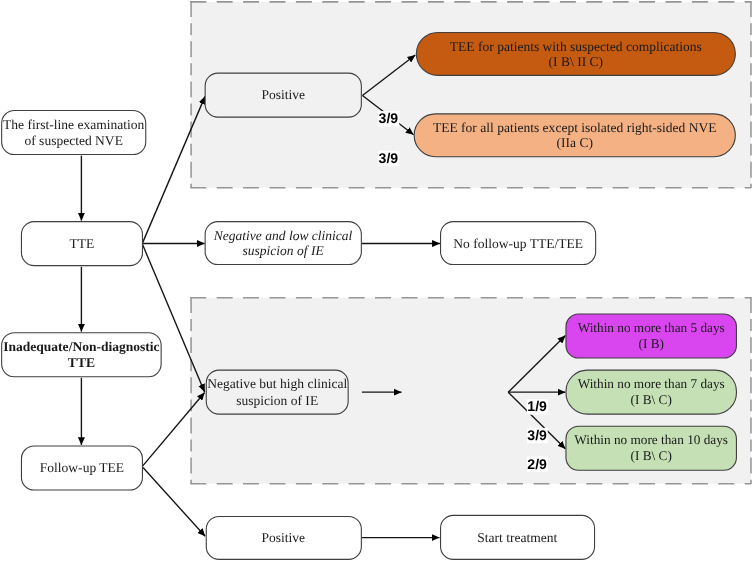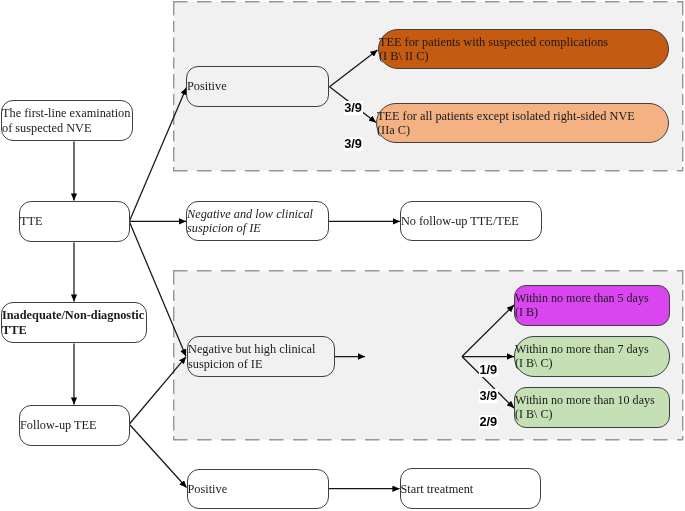--- a/index.html
+++ b/index.html
@@ -4,21 +4,21 @@
 <title>Echocardiography algorithm flowchart</title>
 <style>
   html,body{margin:0;padding:0;background:#ffffff;}
   body{width:685px;height:511px;overflow:hidden;
        font-family:"Liberation Serif","DejaVu Serif",serif;
        -webkit-font-smoothing:antialiased;}
   #stage{position:relative;width:685px;height:511px;background:#fff;}
   svg#panels{position:absolute;left:0;top:0;width:685px;height:511px;}
   svg#edges{position:absolute;left:0;top:0;width:685px;height:511px;pointer-events:none;}
   .node{position:absolute;box-sizing:border-box;display:flex;align-items:center;
-        justify-content:center;text-align:left;color:#1A1A1A;
+        justify-content:center;text-align:center;color:#1A1A1A;
         border:1.3px solid #3F3F3F;background:#ffffff;}
   .node .txt{line-height:1.16;display:block;width:100%;}
   .elabel{position:absolute;background:#ffffff;color:#000;
           font-family:"Liberation Sans","DejaVu Sans",sans-serif;
           font-weight:bold;font-size:12.8px;line-height:14px;
           padding:0 0.6px;white-space:nowrap;margin-top:40px;}
 </style>
 </head>
 <body>
 
@@ -101,21 +101,21 @@
     <span class="txt">
       <span>Negative and low clinical</span><br>
       <span>suspicion of IE</span>
     </span>
   </div>
 
   <div class="node" style="left: 399.9px; top: 200.5px; width: 142.3px; height: 40.7px; border-radius: 12px; font-size: 12.3px; background-color: rgb(255, 255, 255);">
     <span class="txt"><span>No follow-up TTE/TEE</span></span>
   </div>
 
-  <div class="node" style="left: 187px; top: 336px; width: 148px; height: 41px; border-radius: 12px; font-size: 12.3px; background-color: rgb(241, 241, 241);">
+  <div class="node" style="left: 187px; top: 336px; width: 130px; height: 41px; border-radius: 12px; font-size: 12.3px; background-color: rgb(241, 241, 241);">
     <span class="txt">
       <span>Negative but high clinical</span><br>
       <span>suspicion of IE</span>
     </span>
   </div>
 
 
   <div class="node" style="left: 186.5px; top: 468.5px; width: 142px; height: 40.5px; border-radius: 12px; font-size: 12.3px; background-color: rgb(255, 255, 255);">
     <span class="txt"><span>Positive</span></span>
   </div>

